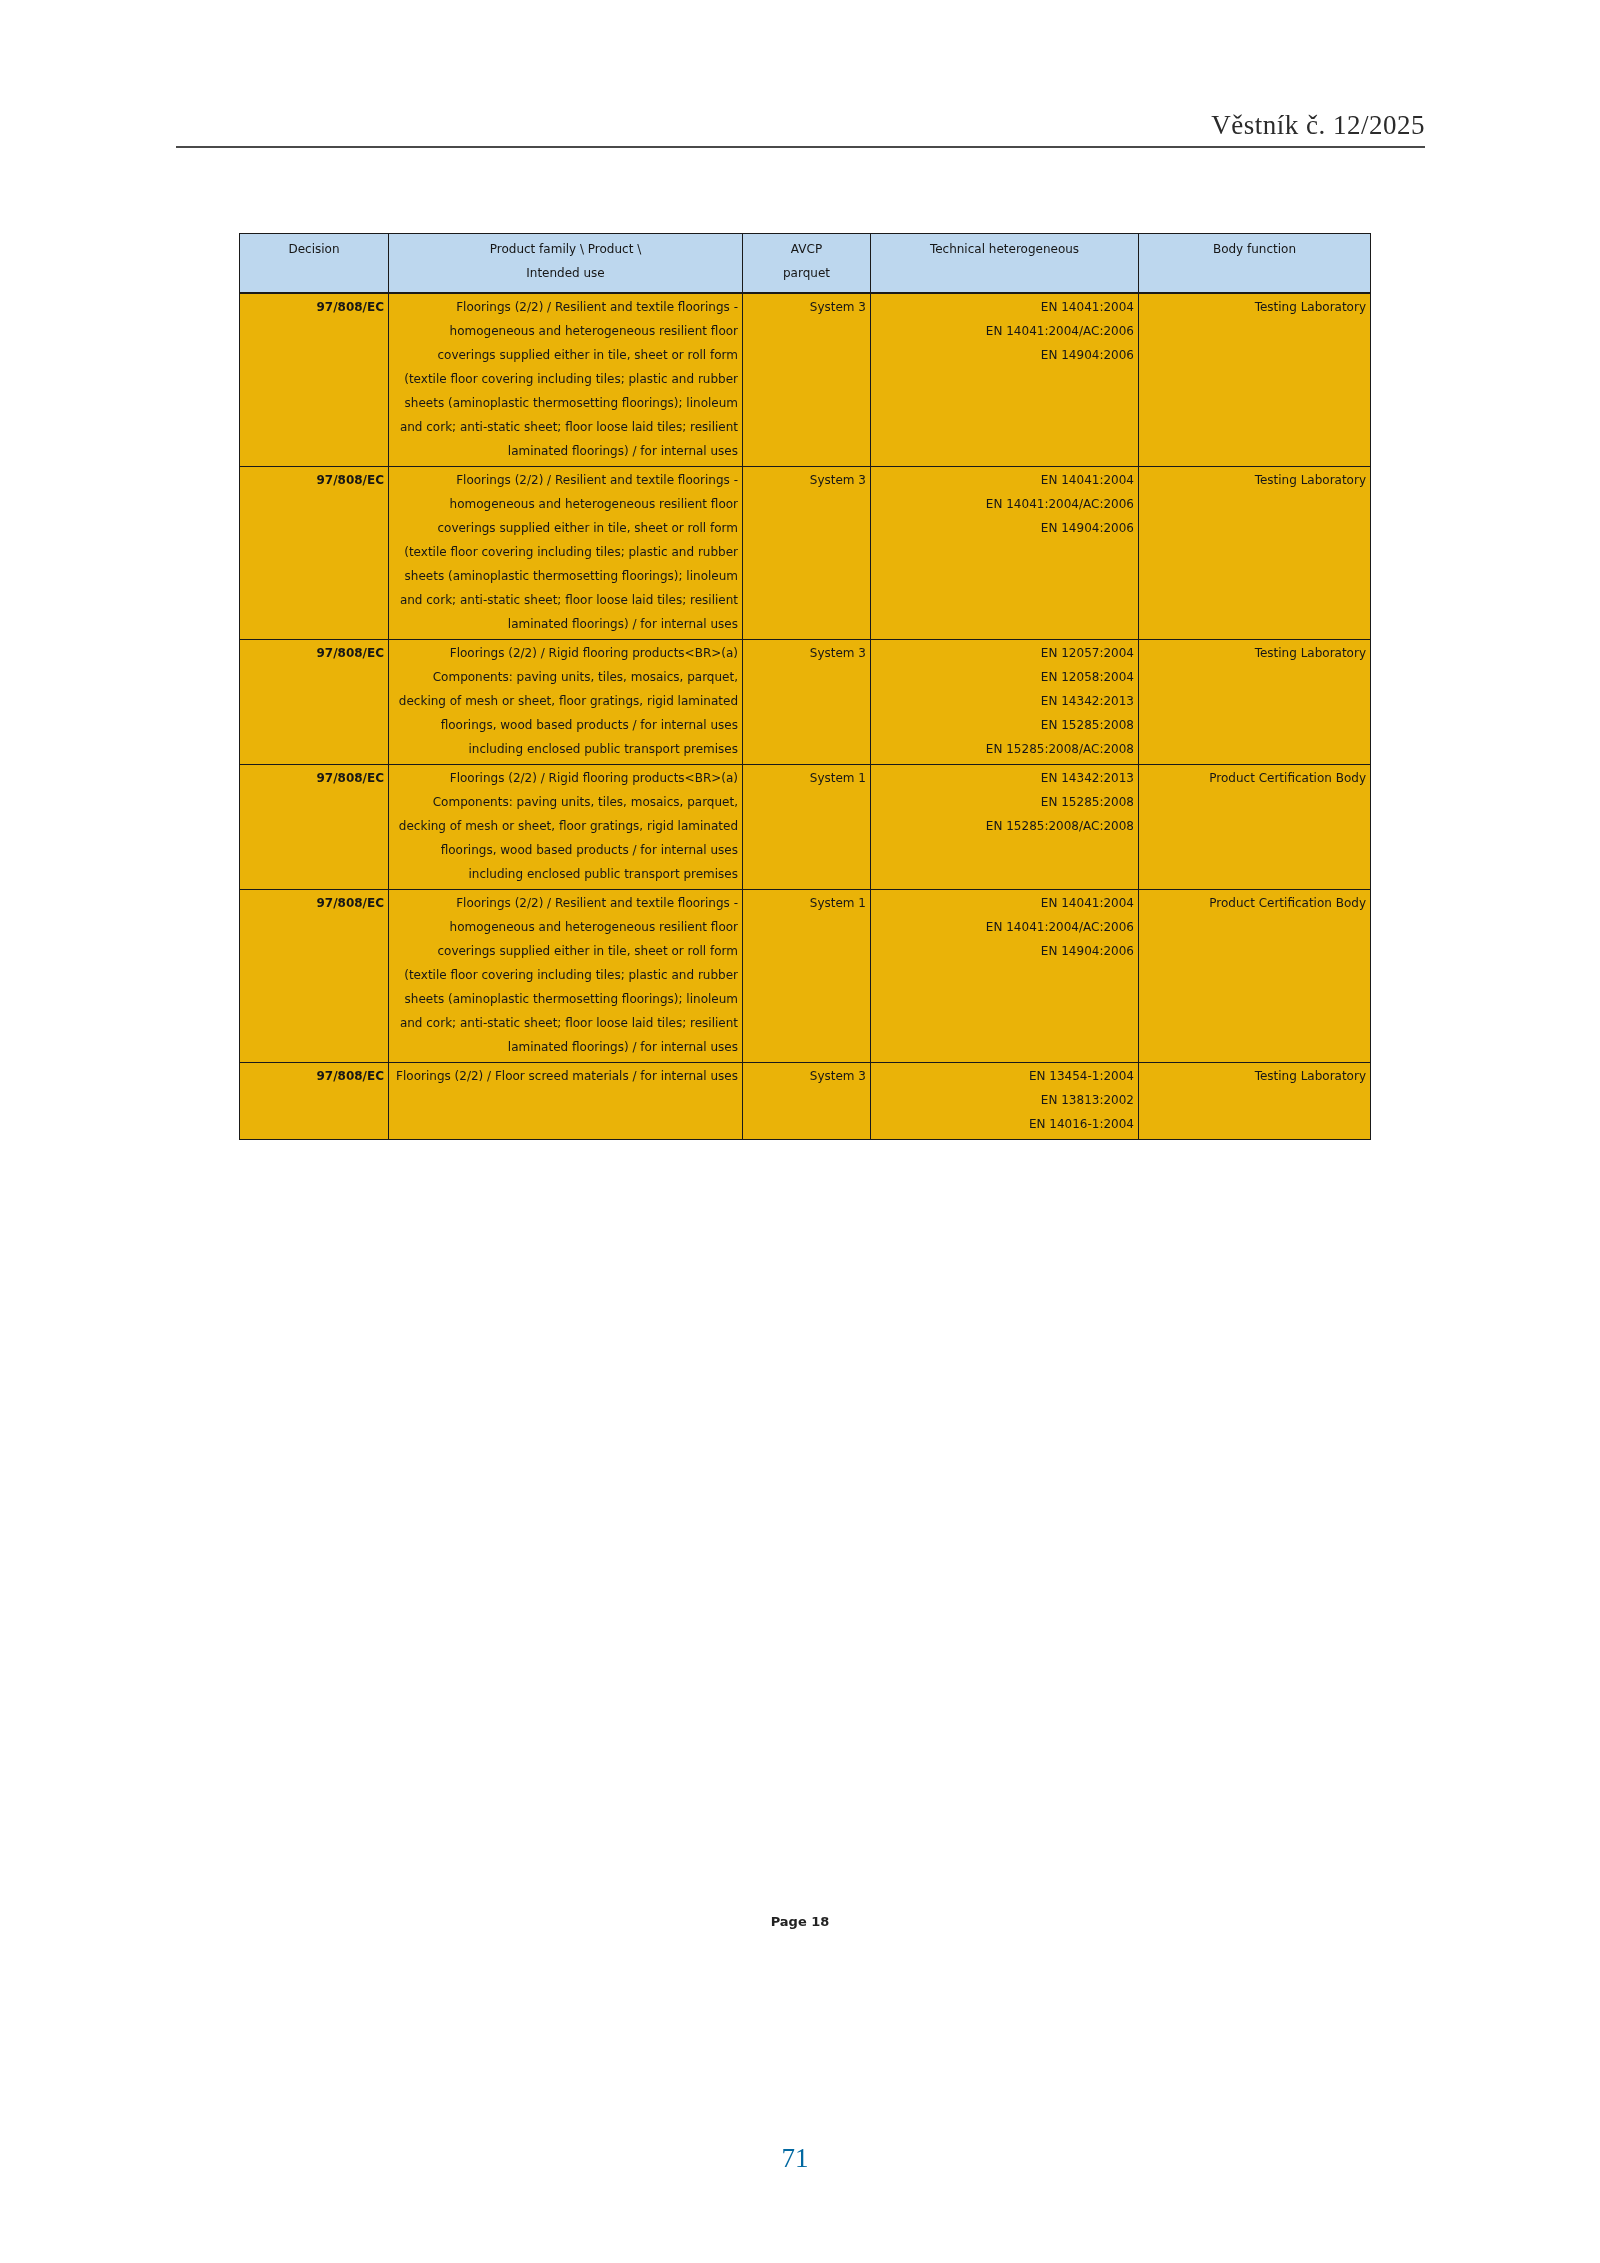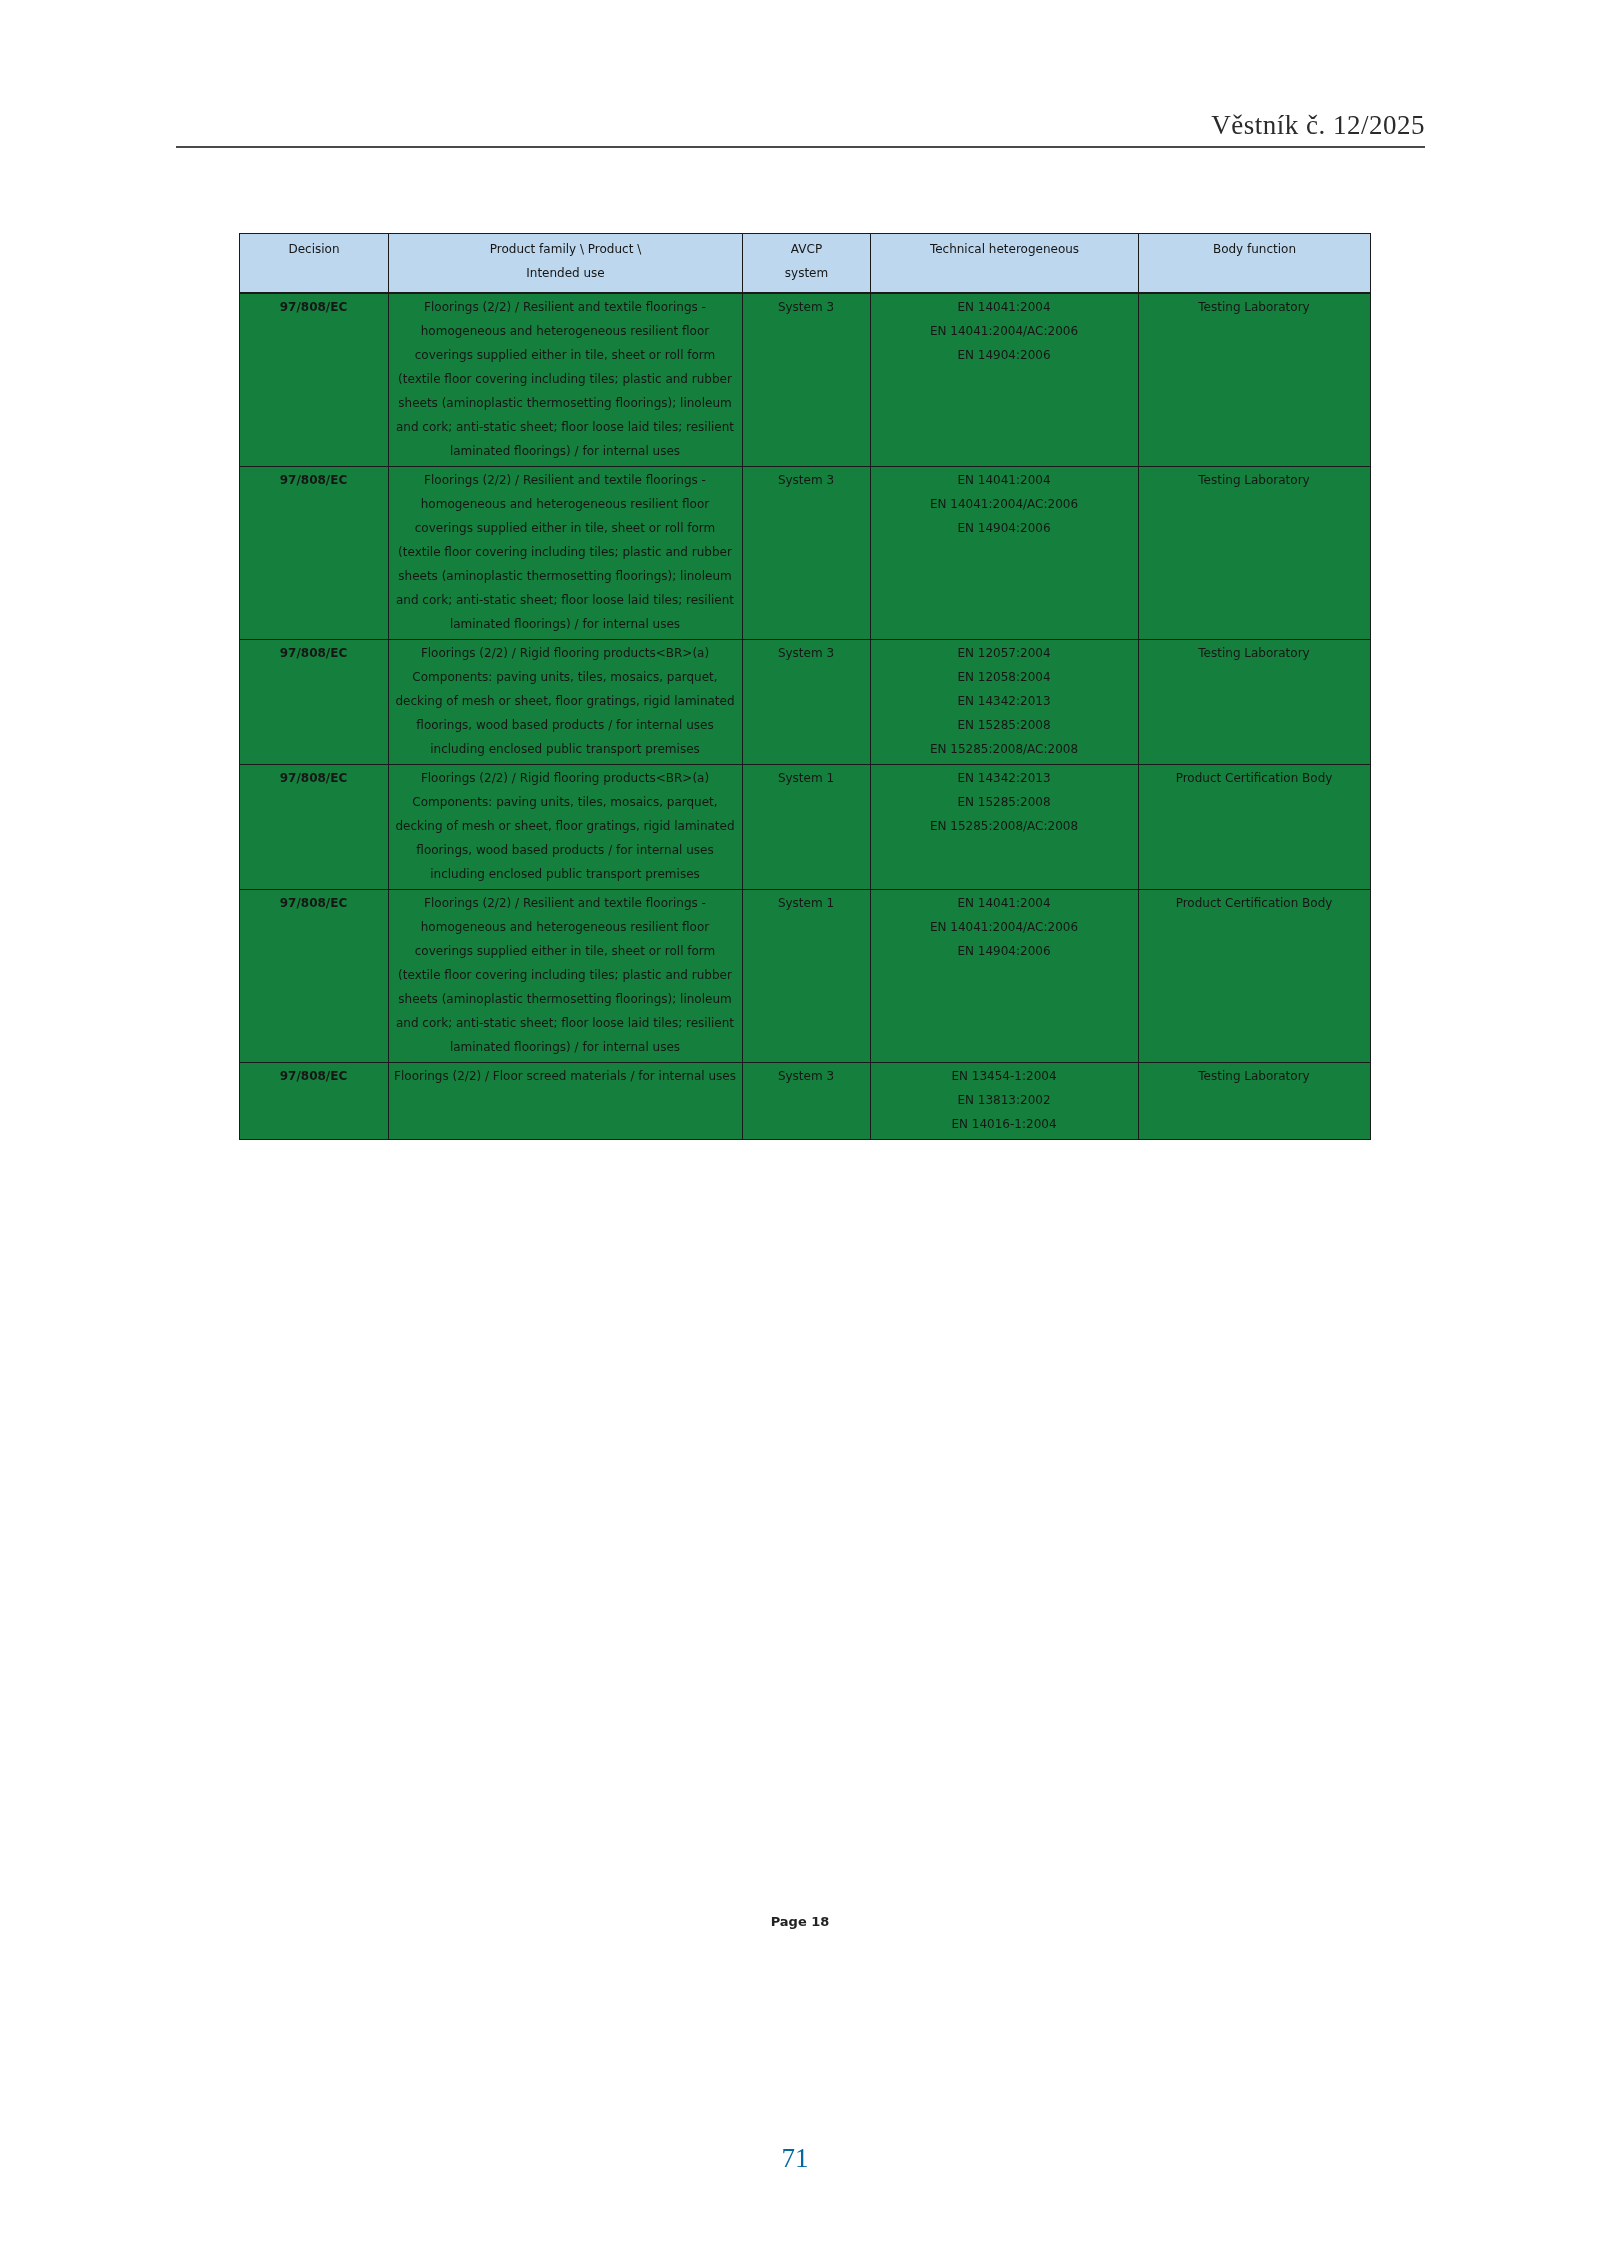--- a/index.html
+++ b/index.html
@@ -59,22 +59,22 @@
   .doc-table th {
     background: var(--header-bg, #bdd7ee);
     font-weight: normal;
     text-align: center;
     white-space: pre-line;
     height: 52px;
     padding: 3px 2px;
     border-bottom-width: 2.5px;
   }
   .doc-table td {
-    background: #15803d;
-    text-align: center;
+    background: #eab308;
+    text-align: right;
     padding: 1px 4px 3px 3px;
   }
   .doc-table td.td-decision { font-weight: bold; }
   .doc-table td.td-specs    { white-space: pre-line; }
 
   .footer-page-label {
     position: absolute;
     top: 1866px;
     left: 0;
     width: 1600px;
@@ -111,21 +111,21 @@
       <col class="c-avcp">
       <col class="c-specs">
       <col class="c-body">
     </colgroup>
     <thead>
       <tr>
         <th>Decision</th>
         <th>Product family \ Product \
 Intended use</th>
         <th>AVCP
-system</th>
+parquet</th>
         <th>Technical heterogeneous</th>
         <th>Body function</th>
       </tr>
     </thead>
     <tbody>
         <tr>
           <td class="td-decision">97/808/EC</td>
           <td class="td-product">Floorings (2/2) / Resilient and textile floorings - homogeneous and heterogeneous resilient floor coverings supplied either in tile, sheet or roll form (textile floor covering including tiles; plastic and rubber sheets (aminoplastic thermosetting floorings); linoleum and cork; anti-static sheet; floor loose laid tiles; resilient laminated floorings) / for internal uses</td>
           <td class="td-avcp">System 3</td>
           <td class="td-specs">EN 14041:2004

